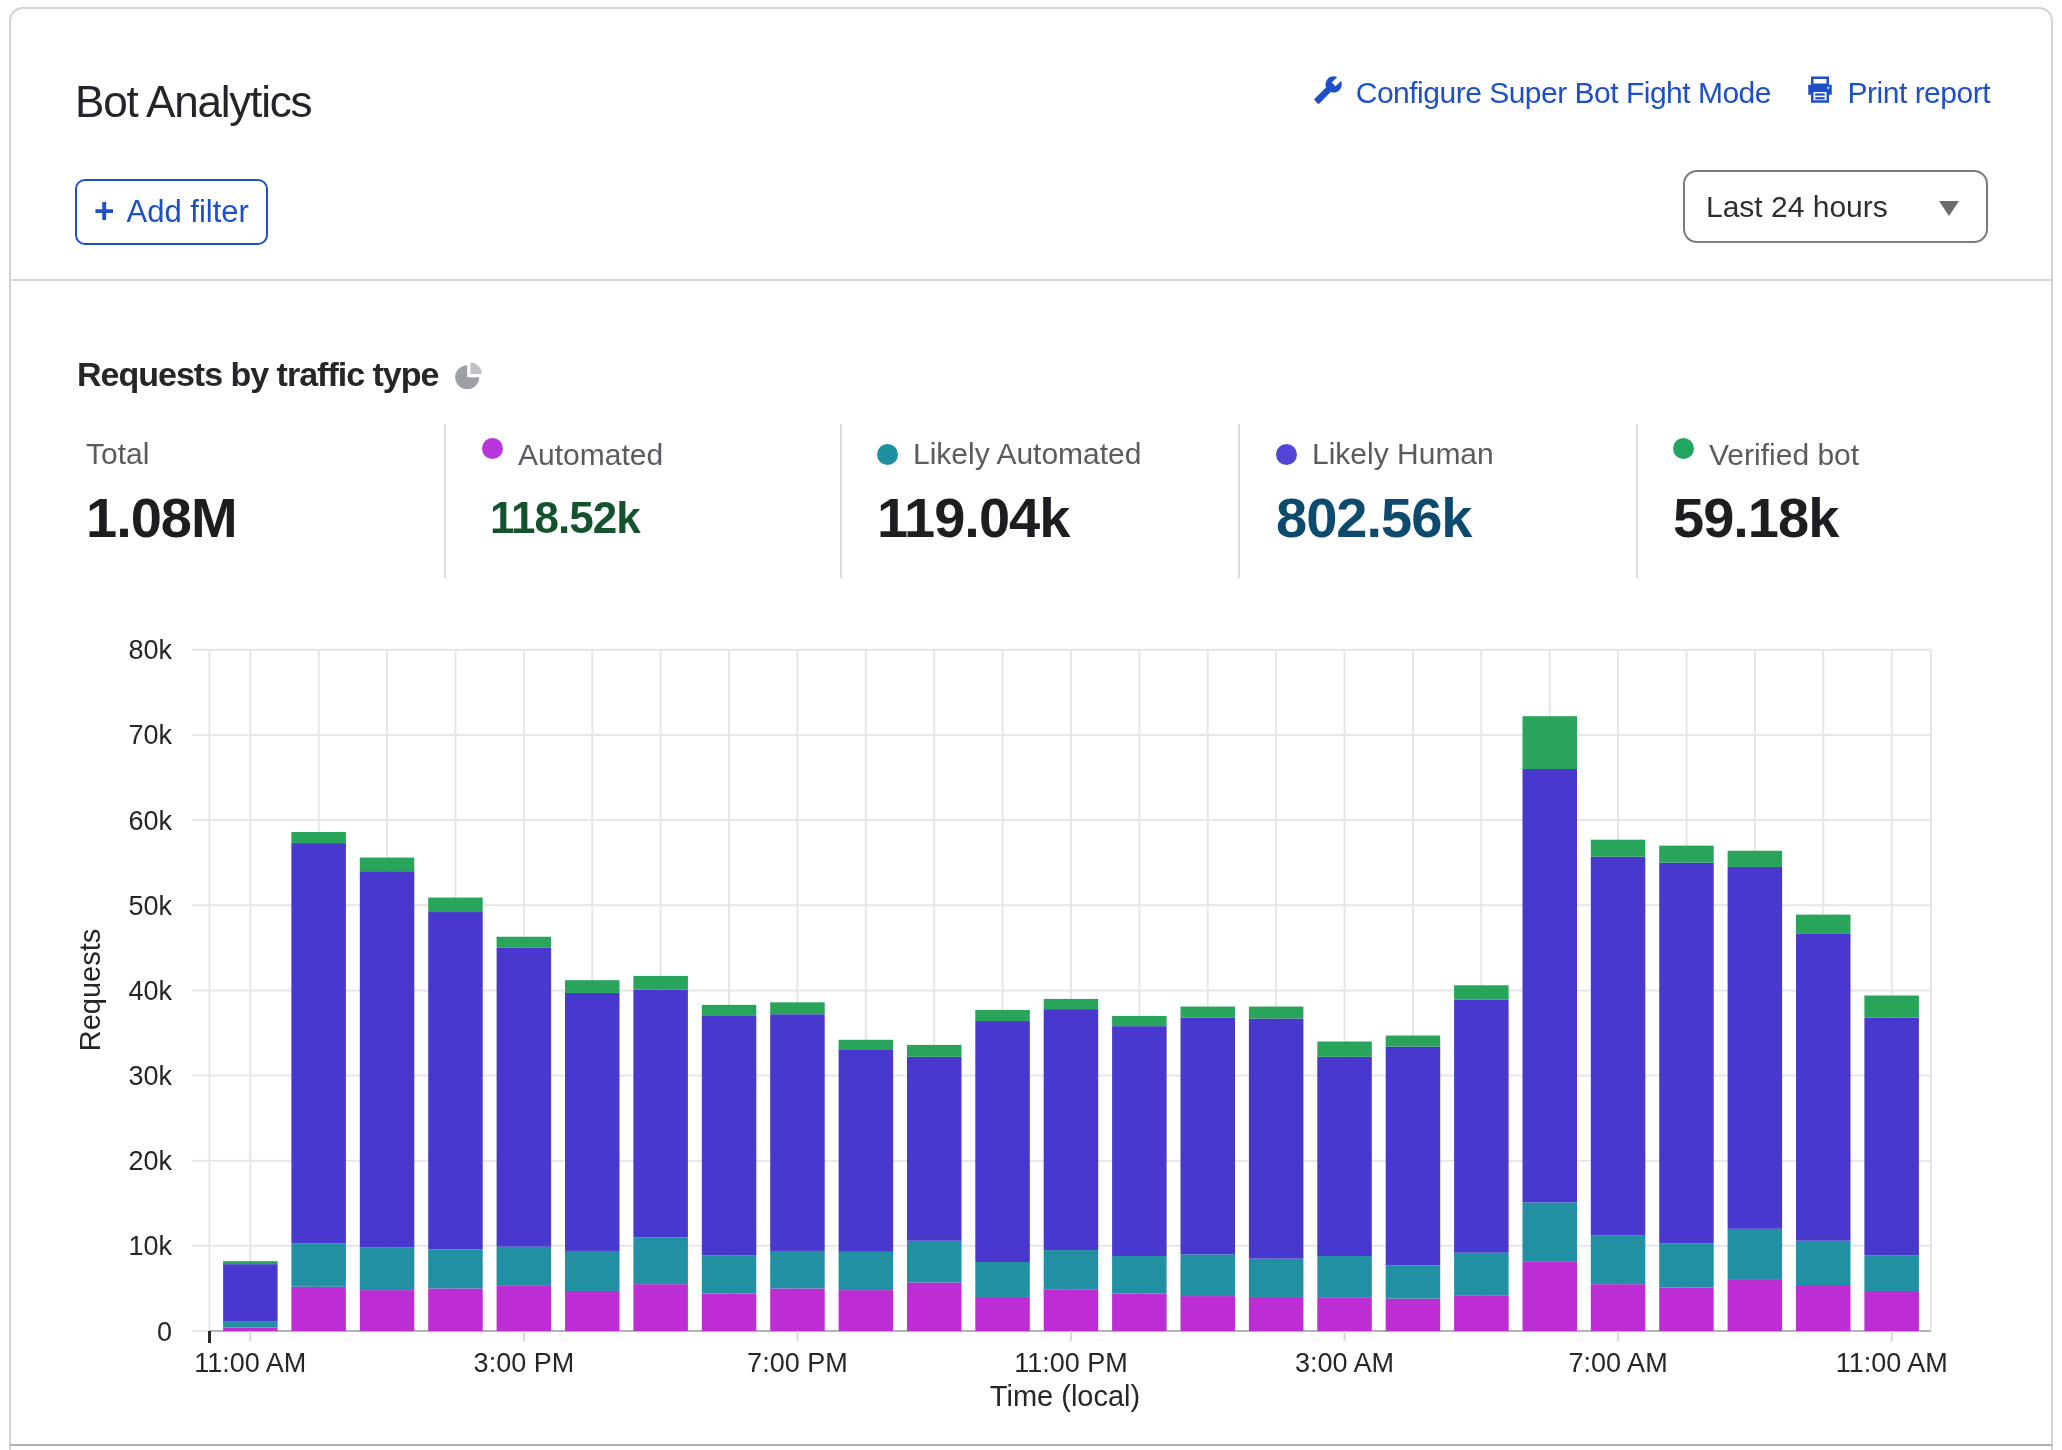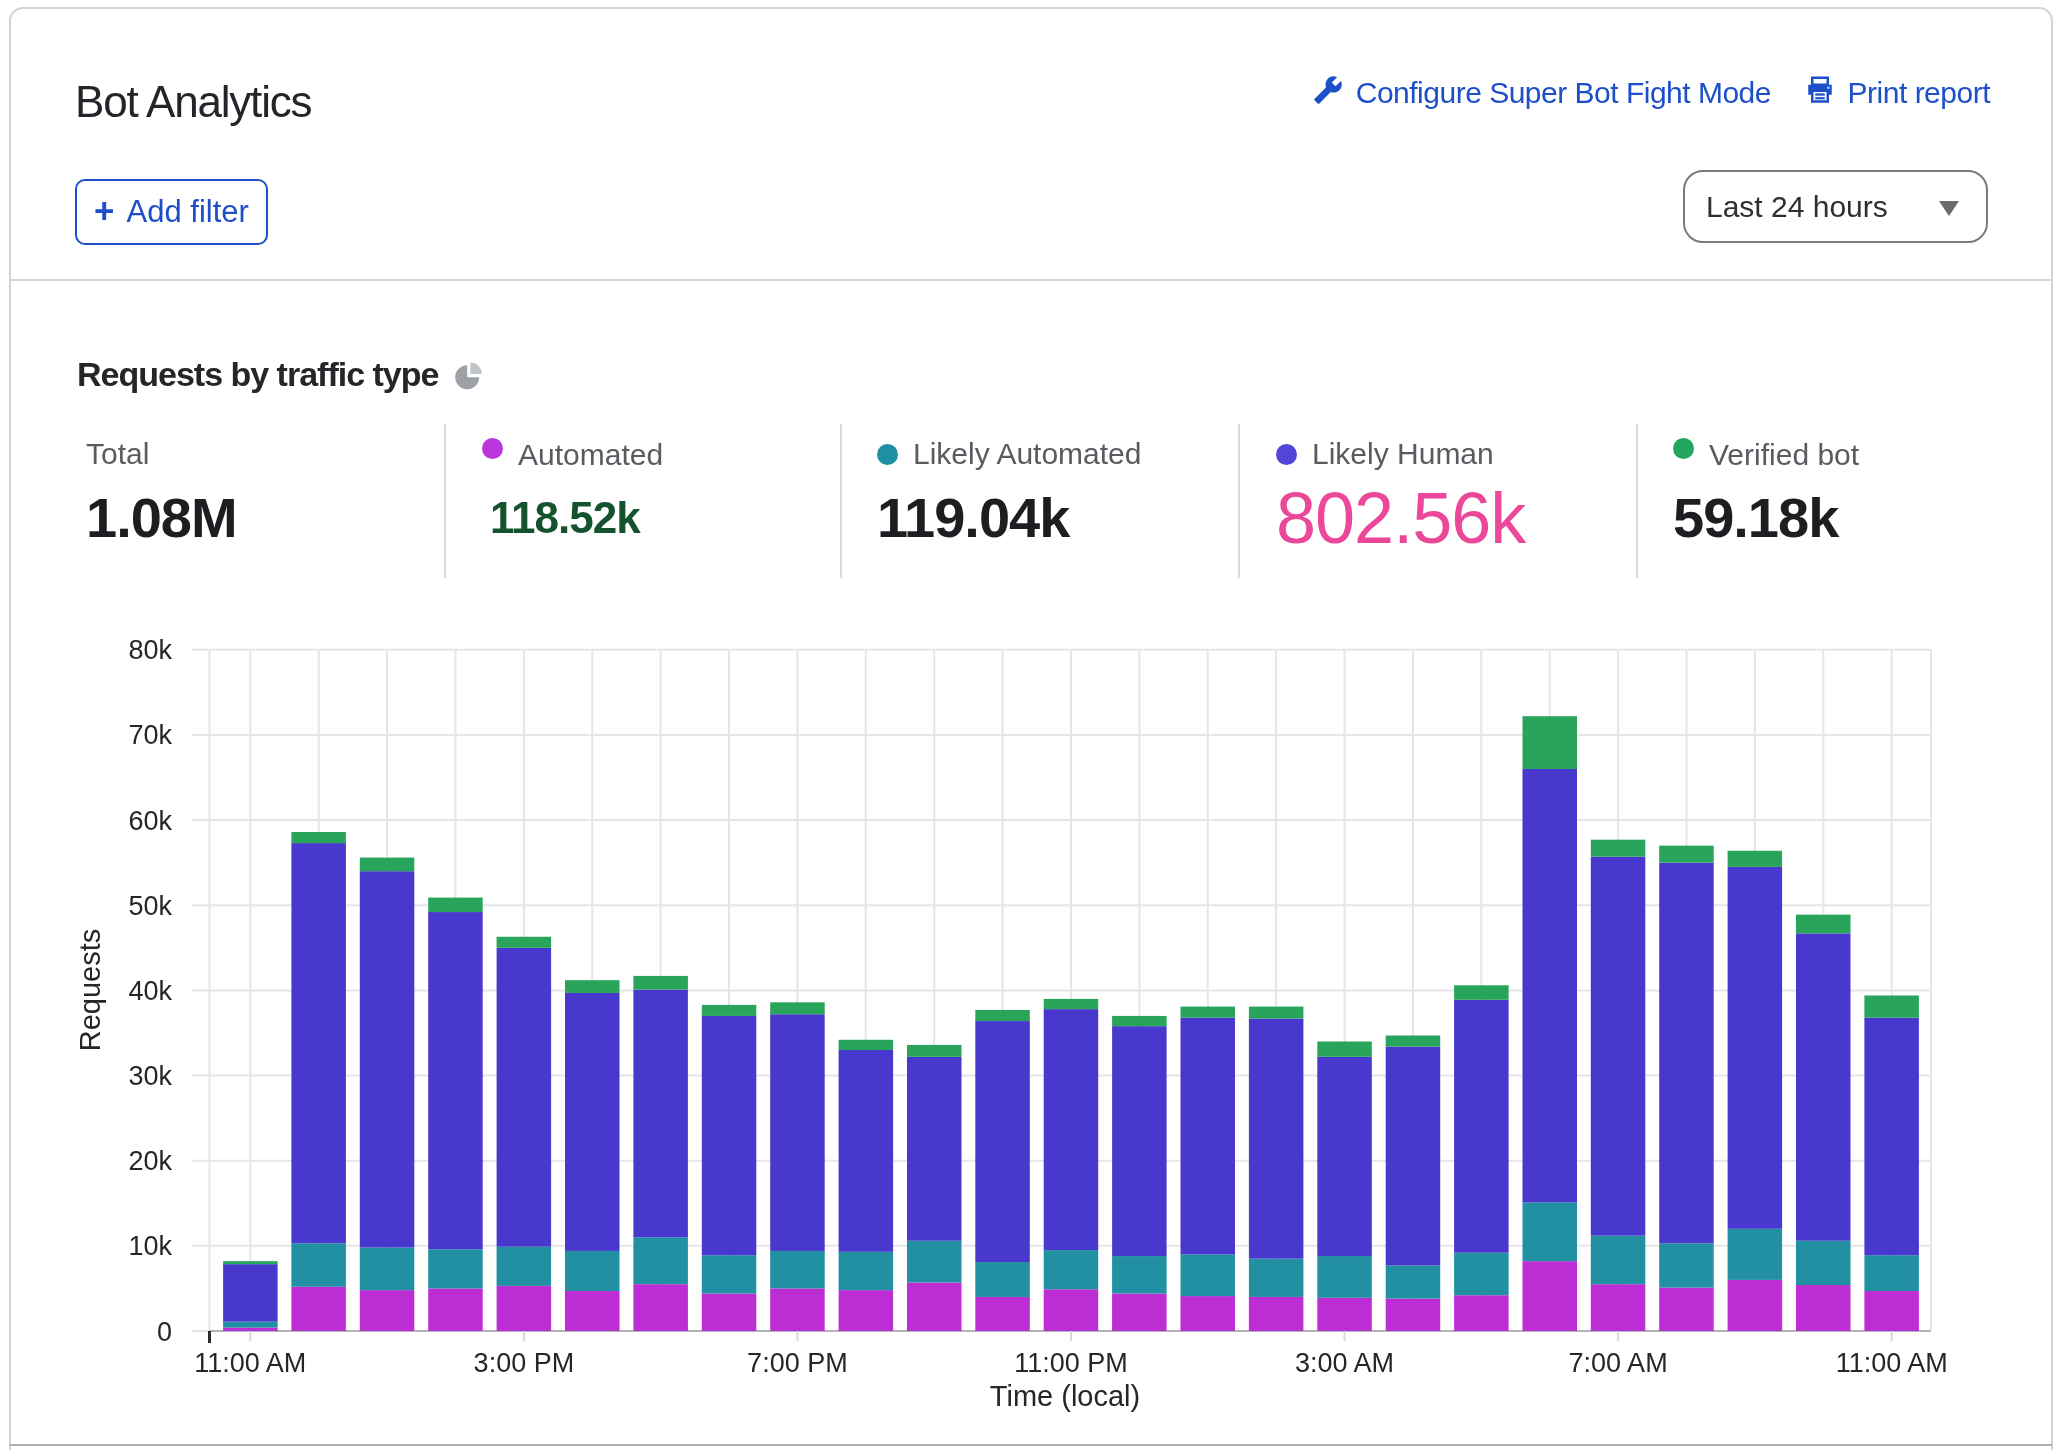--- a/index.html
+++ b/index.html
@@ -21,21 +21,21 @@
       <rect x="5.8" y="2.2" width="12.4" height="5.6" fill="none" stroke="#1D4FC8" stroke-width="2"></rect>
       <path fill="#1D4FC8" d="M2.6 7.8h18.8v8h-3.2v-3.2H5.8v3.2H2.6z"></path>
       <rect x="5.8" y="12.6" width="12.4" height="8.6" fill="#fff" stroke="#1D4FC8" stroke-width="2"></rect>
       <line x1="8.2" y1="15.6" x2="15.8" y2="15.6" stroke="#1D4FC8" stroke-width="1.8"></line>
       <line x1="8.2" y1="18.6" x2="15.8" y2="18.6" stroke="#1D4FC8" stroke-width="1.8"></line>
       <circle cx="18.6" cy="10.2" r="1.1" fill="#7FD8F7"></circle>
     </svg>Print report</div>
 
 <div style="position:absolute;left:75px;top:179px;width:189px;height:62px;border:2px solid #1D4FC8;border-radius:10px;display:flex;align-items:center;justify-content:center;color:#1D4FC8;font-size:31px"><span style="font-size:35px;font-weight:700;margin-right:12px;margin-top:-3px">+</span>Add filter</div>
 
-<div style="position:absolute;left:1683px;top:170px;width:301px;height:69px;border:2px solid #7A7A7F;border-radius:20px;display:flex;align-items:center;color:#2E2E33;font-size:30px">
+<div style="position:absolute;left:1683px;top:170px;width:301px;height:69px;border:2px solid #7A7A7F;border-radius:14px;display:flex;align-items:center;color:#2E2E33;font-size:30px">
 <span style="margin-left:21px">Last 24 hours</span>
 <span style="position:absolute;right:27px;top:29px;width:0;height:0;border-left:10px solid transparent;border-right:10px solid transparent;border-top:15px solid #6A6A6F"></span>
 </div>
 
 <div style="position:absolute;left:77px;top:355px;font-size:34px;font-weight:700;color:#26262A;letter-spacing:-1.0px">Requests by traffic type</div>
 <div style="position:absolute;left:454px;top:362px;display:flex">
     <svg width="29" height="29" viewBox="0 0 29 29">
       <path fill="#9DA1A6" d="M13.2 15.2 V3.2 A12 12 0 1 0 25.2 15.2 Z"></path>
       <path fill="#C0C3C7" d="M16.4 12 V0.6 A11.4 11.4 0 0 1 27.8 12 Z"></path>
     </svg>
@@ -44,21 +44,21 @@
 <div style="position:absolute;left:86px;top:438px;display:flex;align-items:center;height:32px;font-size:30px;color:#5A5A60;white-space:nowrap">Total</div>
 <div style="position:absolute;left:86px;top:490px;font-size:56px;font-weight:700;color:#1E1E22;letter-spacing:-1px;line-height:56px">1.08M</div>
 <div style="position:absolute;left:444px;top:424px;width:2px;height:154px;background:#DBDBDF"></div>
 <div style="position:absolute;left:482px;top:438px;display:flex;align-items:flex-start;height:32px;font-size:30px;color:#5A5A60;white-space:nowrap"><span style="display:inline-block;width:21px;height:21px;border-radius:50%;background:#B936DC;margin-right:15px;flex:none"></span>Automated</div>
 <div style="position:absolute;left:490px;top:490px;font-size:44px;font-weight:700;color:#14532d;letter-spacing:-1px;line-height:56px">118.52k</div>
 <div style="position:absolute;left:840px;top:424px;width:2px;height:154px;background:#DBDBDF"></div>
 <div style="position:absolute;left:877px;top:438px;display:flex;align-items:center;height:32px;font-size:30px;color:#5A5A60;white-space:nowrap"><span style="display:inline-block;width:21px;height:21px;border-radius:50%;background:#1F8FA2;margin-right:15px;flex:none"></span>Likely Automated</div>
 <div style="position:absolute;left:877px;top:490px;font-size:56px;font-weight:700;color:#1E1E22;letter-spacing:-1px;line-height:56px">119.04k</div>
 <div style="position:absolute;left:1238px;top:424px;width:2px;height:154px;background:#DBDBDF"></div>
 <div style="position:absolute;left:1276px;top:438px;display:flex;align-items:center;height:32px;font-size:30px;color:#5A5A60;white-space:nowrap"><span style="display:inline-block;width:21px;height:21px;border-radius:50%;background:#5246D6;margin-right:15px;flex:none"></span>Likely Human</div>
-<div style="position:absolute;left:1276px;top:490px;font-size:72px;font-weight:400;color:#ec4899;letter-spacing:-1px;line-height:56px">802.56k</div>
+<div style="position:absolute;left:1276px;top:490px;font-size:56px;font-weight:700;color:#0c4a6e;letter-spacing:-1px;line-height:56px">802.56k</div>
 <div style="position:absolute;left:1636px;top:424px;width:2px;height:154px;background:#DBDBDF"></div>
 <div style="position:absolute;left:1673px;top:438px;display:flex;align-items:flex-start;height:32px;font-size:30px;color:#5A5A60;white-space:nowrap"><span style="display:inline-block;width:21px;height:21px;border-radius:50%;background:#22A55E;margin-right:15px;flex:none"></span>Verified bot</div>
 <div style="position:absolute;left:1673px;top:490px;font-size:56px;font-weight:700;color:#1E1E22;letter-spacing:-1px;line-height:56px">59.18k</div>
 
 <svg style="position:absolute;left:0;top:600px" width="2062" height="850" viewBox="0 600 2062 850">
 <line x1="192" y1="1331.0" x2="1931.0" y2="1331.0" stroke="#E6E6E9" stroke-width="2"></line>
 <text x="172" y="1340.5" text-anchor="end" font-size="27" fill="#26262A">0</text>
 <line x1="192" y1="1245.8" x2="1931.0" y2="1245.8" stroke="#E6E6E9" stroke-width="2"></line>
 <text x="172" y="1255.3" text-anchor="end" font-size="27" fill="#26262A">10k</text>
 <line x1="192" y1="1160.7" x2="1931.0" y2="1160.7" stroke="#E6E6E9" stroke-width="2"></line>

